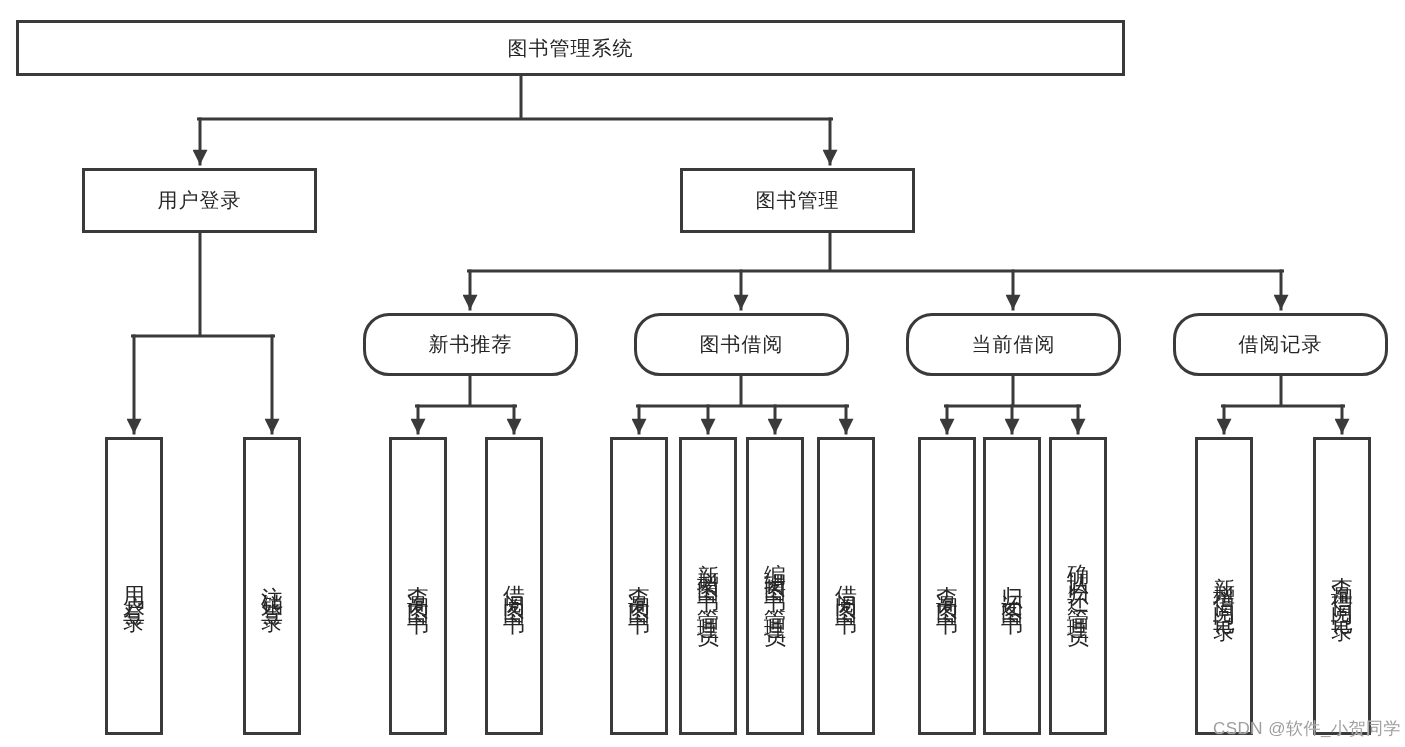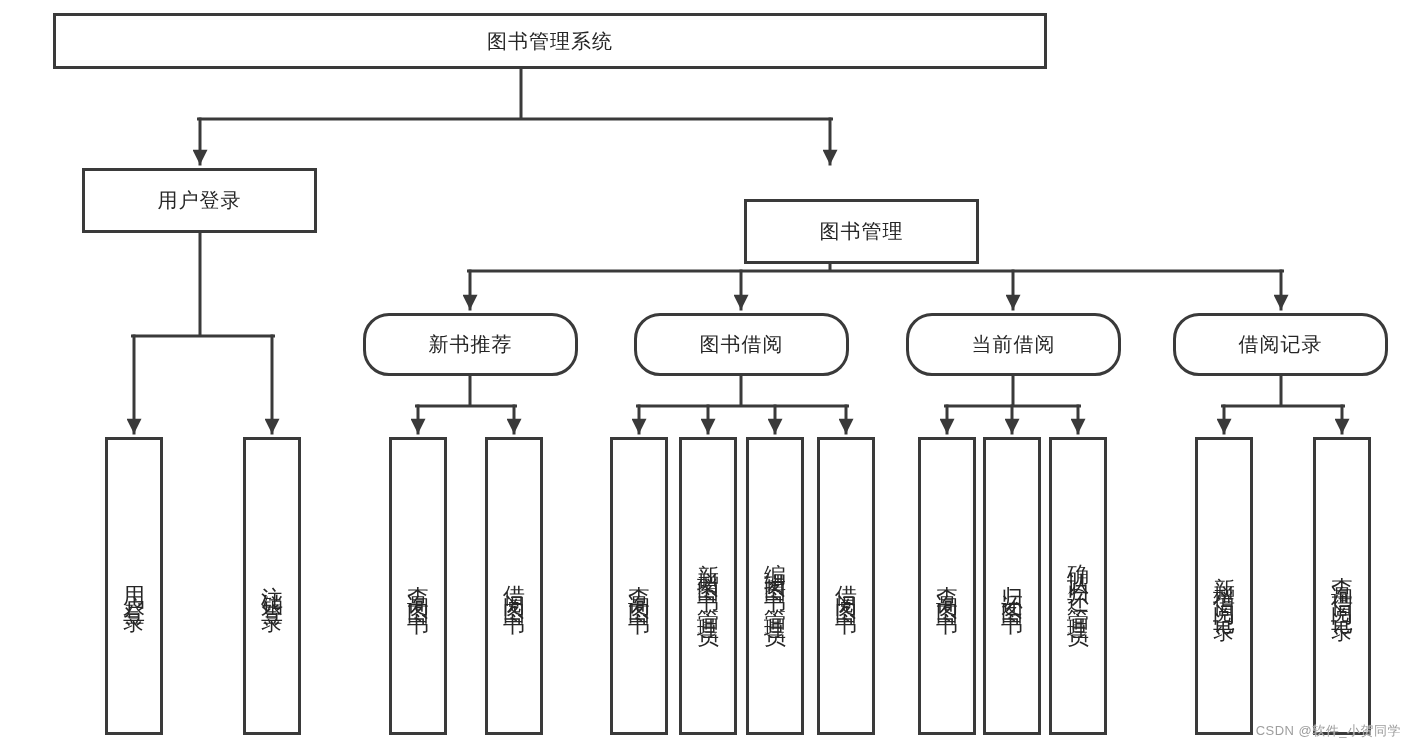--- a/index.html
+++ b/index.html
@@ -32,27 +32,27 @@
     z-index: 2;
   }
 
   .h-node span {
     font-size: 20px;
     letter-spacing: 1px;
     white-space: nowrap;
   }
 
   
-  .root-node   { left: 16px;   top: 13px;  width: 994px; height: 56px; margin-left: 37px; }
+  .root-node   { left: 16px;   top: 20px;  width: 1109px; height: 56px; }
   .l2-node     { top: 168px;  width: 235px; height: 65px; }
   .l3-node     { top: 313px;  width: 215px; height: 63px; border-radius: 26px; }
   .leaf        { top: 437px;  width: 58px;  height: 298px; }
 
   .pos-user    { left: 82px; }
-  .pos-mgmt    { left: 744px; margin-top: 31px; }
+  .pos-mgmt    { left: 680px; }
   .pos-rec     { left: 363px; }
   .pos-bor     { left: 634px; }
   .pos-cur     { left: 906px; }
   .pos-log     { left: 1173px; }
 
   .leaf span {
     writing-mode: vertical-rl;
     text-orientation: mixed;
     font-size: 22px;
     letter-spacing: 9px;
@@ -71,21 +71,21 @@
   .pos-leaf-9  { left: 918px; }
   .pos-leaf-10 { left: 983px; }
   .pos-leaf-11 { left: 1049px; }
   .pos-leaf-12 { left: 1195px; }
   .pos-leaf-13 { left: 1313px; }
 
   .watermark {
     position: absolute;
     right: 4px;
     bottom: 7px;
-    font-size: 13px;
+    font-size: 17px;
     letter-spacing: 0.5px;
     color: #9e9e9e;
     text-shadow: 0 0 1px #ffffff;
     z-index: 5;
     white-space: nowrap;
   }
 </style>
 </head>
 <body>
 

